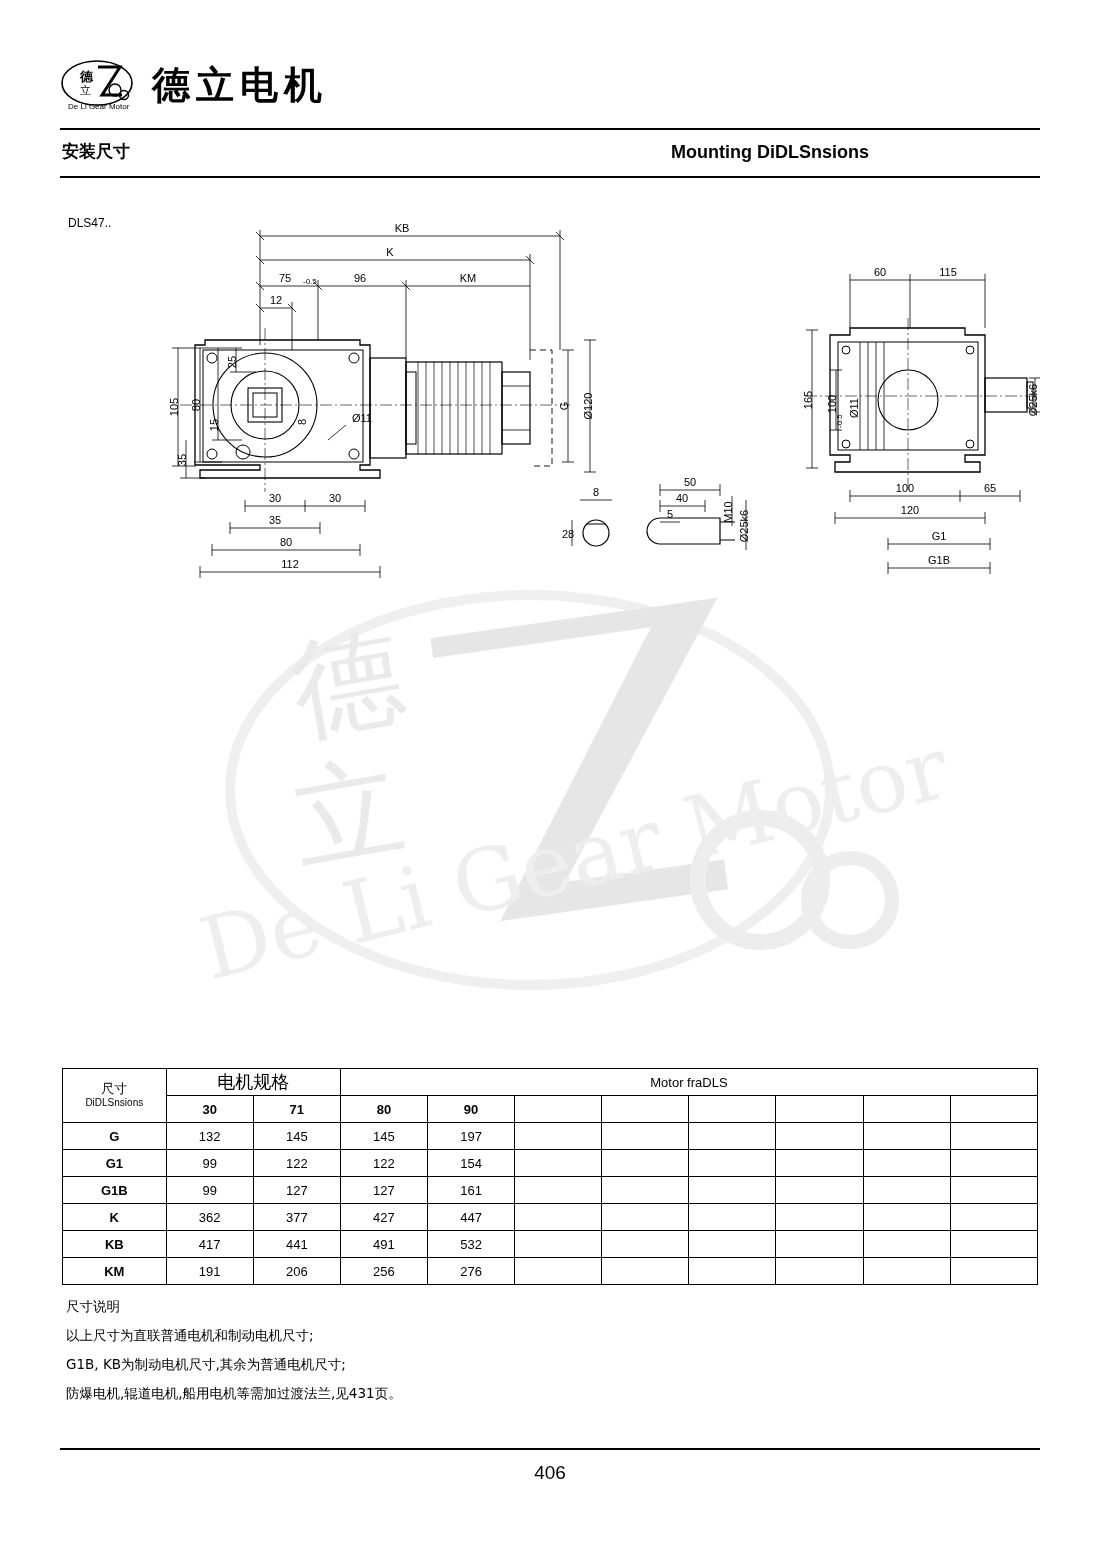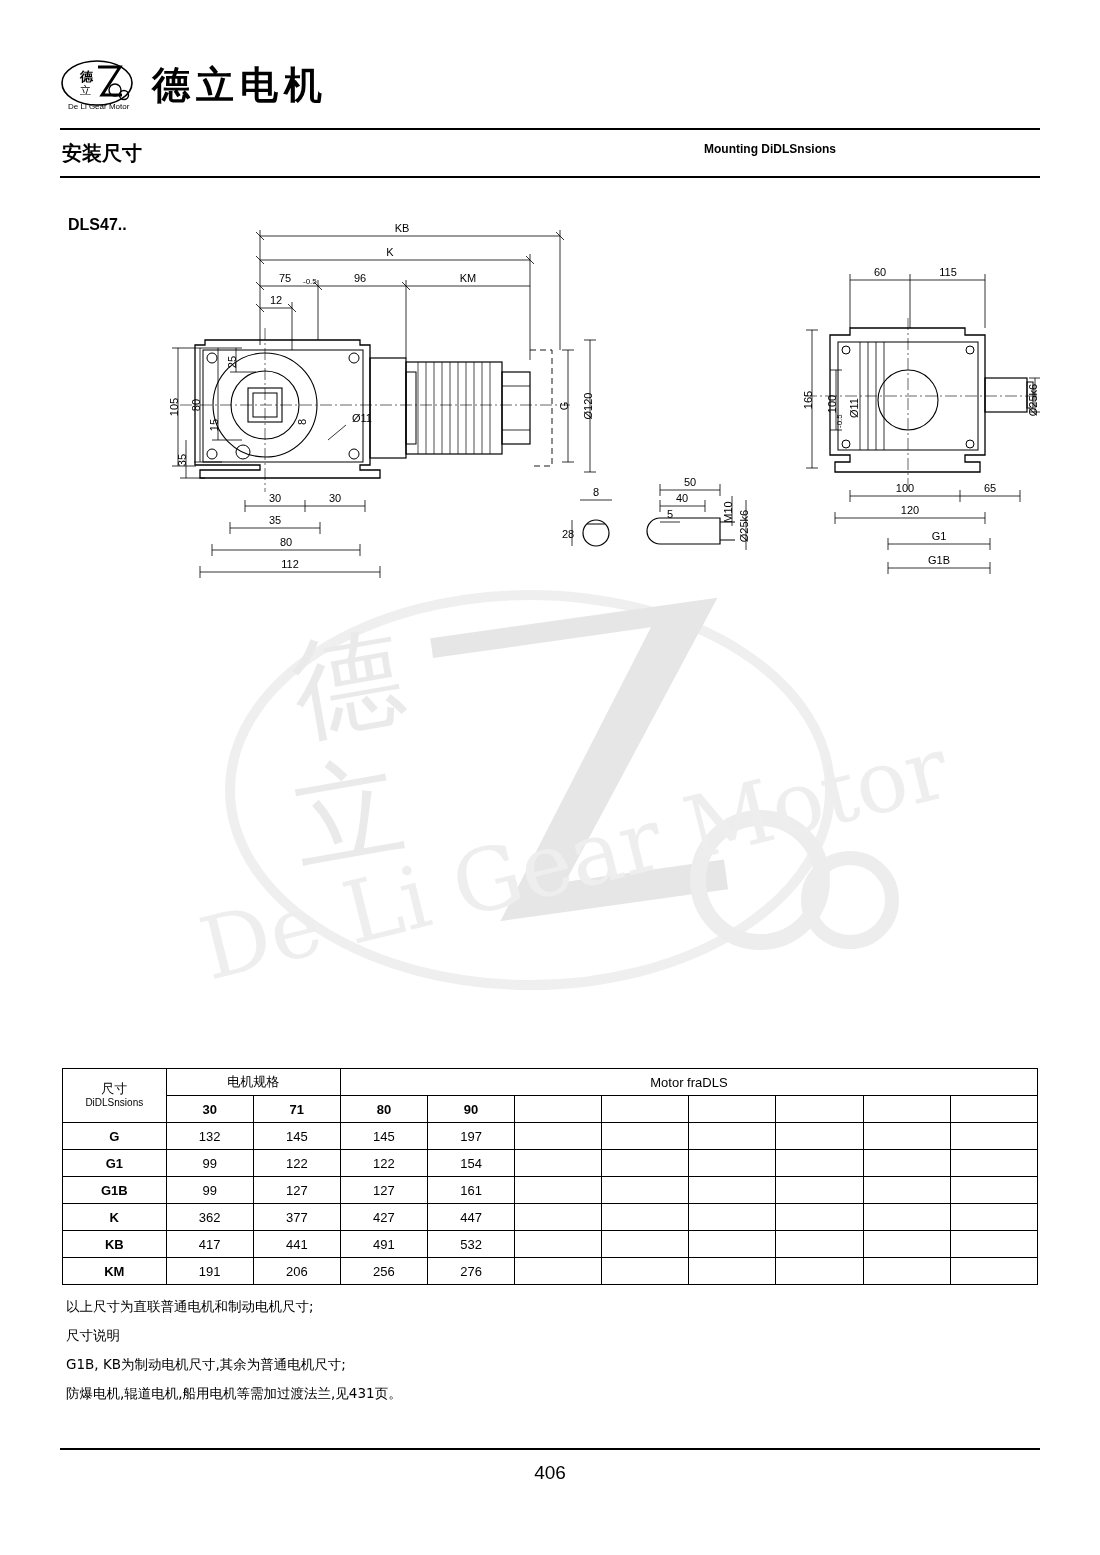--- a/index.html
+++ b/index.html
@@ -33,32 +33,32 @@
     position:absolute; left:60px; top:128px; width:980px;
     border-top:2px solid #000;
   }
   .rule-bottom {
     position:absolute; left:60px; top:176px; width:980px;
     border-top:2px solid #000;
   }
   .subhead-left {
     position:absolute; left:62px; top:140px;
     font-family:"DejaVu Sans", sans-serif;
-    font-size:20px; font-weight:bold;
+    font-size:17px; font-weight:bold;
   }
   .subhead-right {
     position:absolute; left:560px; top:142px; width:420px;
     text-align:center;
-    font-size:12px; font-weight:bold;
+    font-size:18px; font-weight:bold;
   }
 
   
   .model-label {
     position:absolute; left:68px; top:216px;
-    font-size:16px; font-weight:bold;text-align:right;
+    font-size:12px; font-weight:normal;text-align:right;
   }
   .drawing {
     position:absolute; left:60px; top:200px; width:980px; height:400px;
   }
   .drawing svg { display:block; }
 
   
   .watermark {
     position:absolute; left:150px; top:580px; width:800px; height:480px;
     opacity:0.9; pointer-events:none;
@@ -81,21 +81,21 @@
   table.dims td.rowhead, table.dims th.rowhead {
     font-weight:bold; width:88px;
   }
   table.dims td.datacell { width:74px; }
   .hdr-left {
     width:88px; border:1px solid #000; vertical-align:middle;
     font-size:12px; line-height:1.25; padding:2px 1px;
   }
   .hdr-left .cn { font-family:"DejaVu Sans", sans-serif; font-size:13px; }
   .hdr-motorfr { font-weight:normal; font-size:13px; }
-  .hdr-cn-spec { font-family:"DejaVu Sans", sans-serif; font-size:13px; font-weight:normal; text-align:left; padding-left:8px;margin-top:32px; }
+  .hdr-cn-spec { font-family:"DejaVu Sans", sans-serif; font-size:18px; font-weight:normal; text-align:left; padding-left:8px;margin-top:32px; }
 
   
   .notes-left {
     position:absolute; left:66px; top:1292px; width:420px;
     font-family:"DejaVu Sans", sans-serif;
     font-size:13.5px; line-height:2.15;
   }
   .notes-right {
     position:absolute; left:600px; top:1292px; width:440px;
     font-size:13px; line-height:2.25;
@@ -497,22 +497,22 @@
           <td class="datacell"></td>
           <td class="datacell"></td>
           <td class="datacell"></td>
           <td class="datacell"></td>
         </tr>
       </tbody>
     </table>
   </div>
 
   <div class="notes-left">
+    <div>尺寸说明</div>
     <div>以上尺寸为直联普通电机和制动电机尺寸;</div>
-    <div>尺寸说明</div>
     <div>G1B, KB为制动电机尺寸,其余为普通电机尺寸;</div>
     <div>防爆电机,辊道电机,船用电机等需加过渡法兰,见431页。</div>
   </div>
 
 
   <div class="rule-footer"></div>
   <div class="page-no">406</div>
 
 </div>
 

